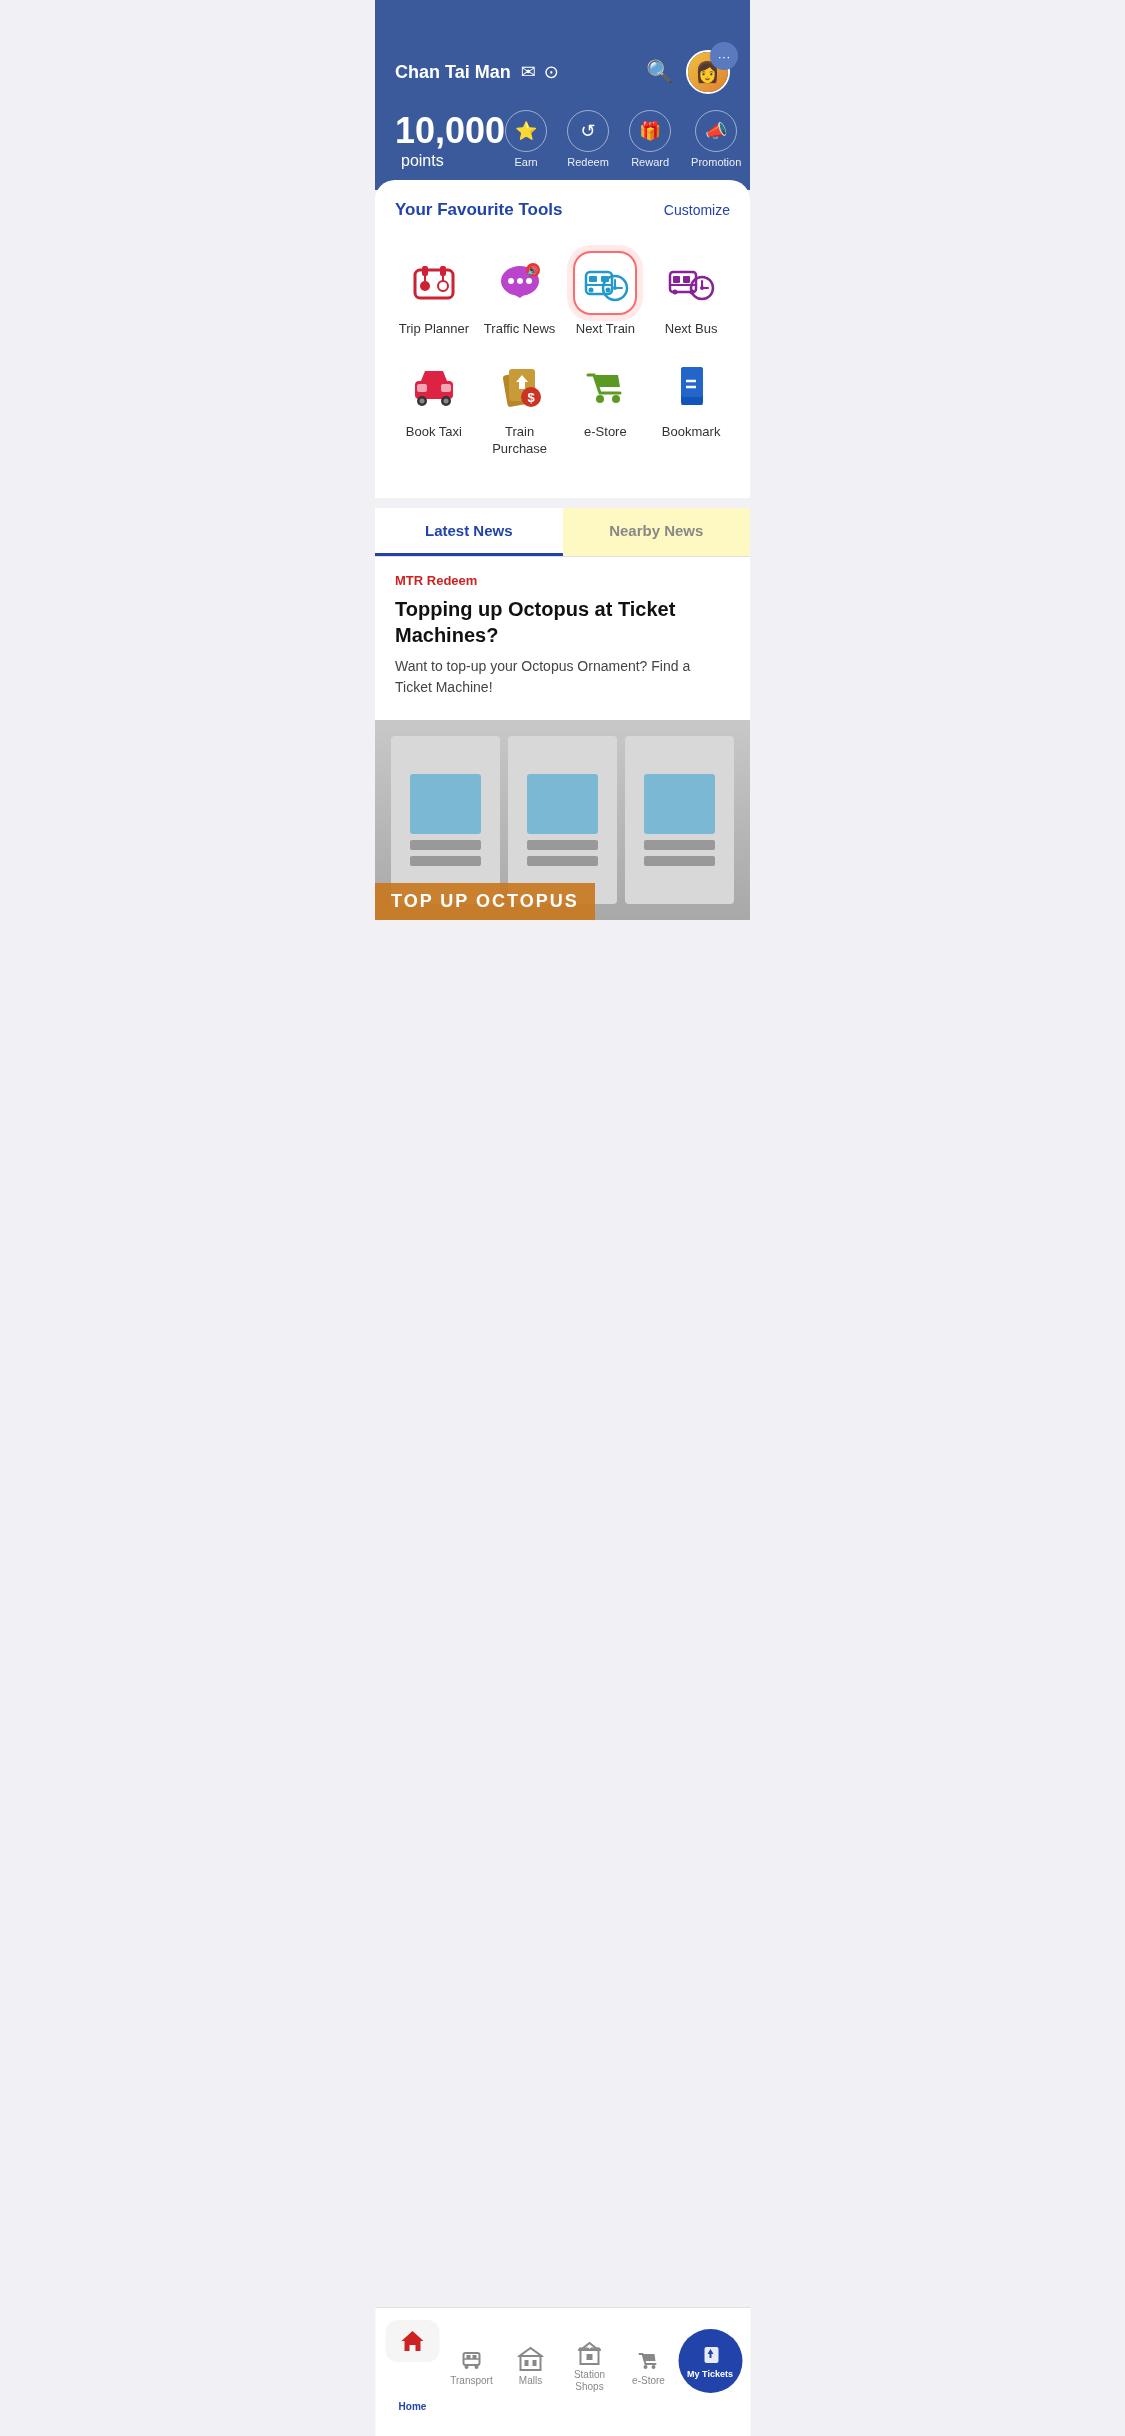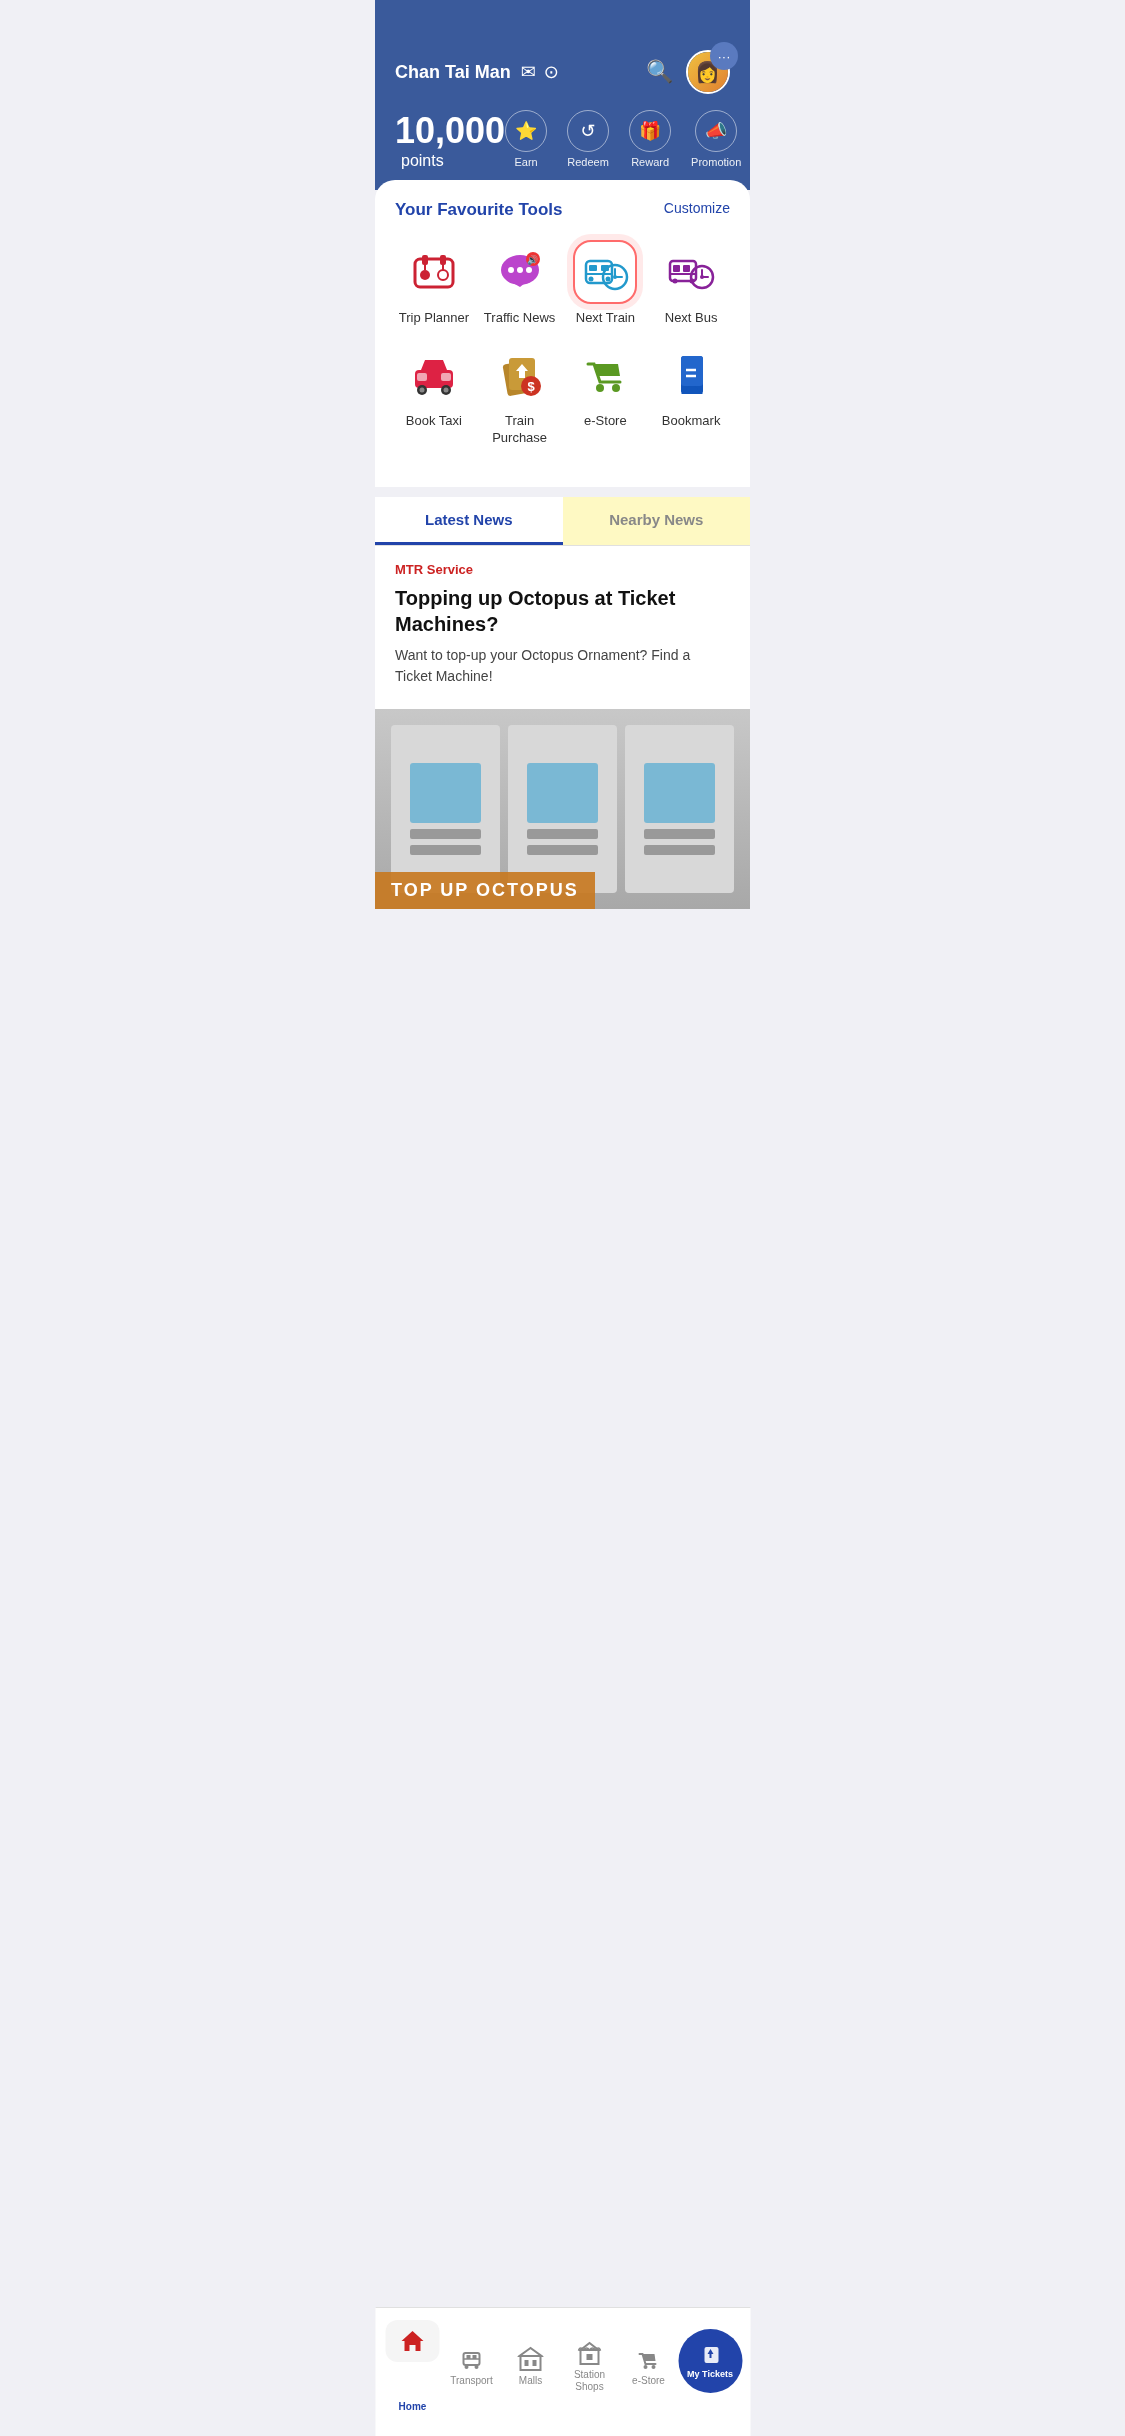--- a/index.html
+++ b/index.html
@@ -120,22 +120,22 @@
     
     .tools-section {
       background: white;
       border-radius: 20px 20px 0 0;
       margin-top: -10px;
       padding: 20px;
     }
     .tools-header {
       display: flex;
       justify-content: space-between;
-      align-items: flex-start;
-      margin-bottom: 20px;
+      align-items: center;
+      margin-bottom: 31px;
     }
     .tools-title {
       font-size: 17px;
       font-weight: 700;
       color: #2244aa;
     }
     .tools-customize {
       font-size: 14px;
       color: #2244aa;
       cursor: pointer;
@@ -517,21 +517,21 @@
     </div>
   </div>
 </div>
 
 <div class="news-section">
   <div class="news-tabs">
     <div class="news-tab active">Latest News</div>
     <div class="news-tab inactive">Nearby News</div>
   </div>
   <div class="news-content">
-    <div class="news-category">MTR Service</div>
+    <div class="news-category">MTR Redeem</div>
     <div class="news-title">Topping up Octopus at Ticket Machines?</div>
     <div class="news-desc">Want to top-up your Octopus Ornament? Find a Ticket Machine!</div>
   </div>
   <div class="news-image">
 
     <div class="machine-grid">
       <div class="machine">
         <div class="machine-screen"></div>
         <div class="machine-slot"></div>
         <div class="machine-slot"></div>

